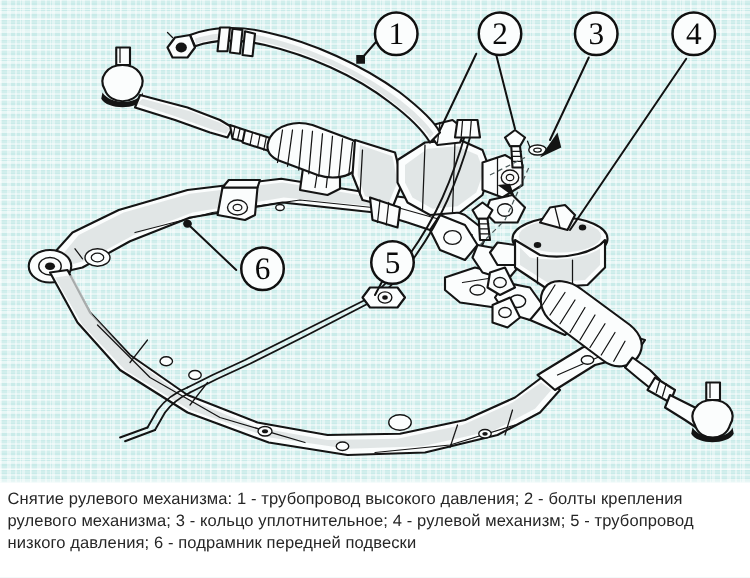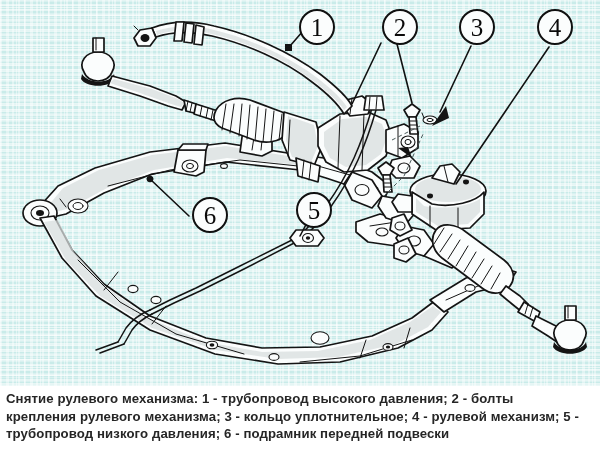--- a/index.html
+++ b/index.html
@@ -47,21 +47,21 @@
     font-size:25px;line-height:1;color:#0a0a0a;
     z-index:6;
   }
 
   
   #caption{
     position:absolute;left:0;top:386px;width:600px;height:76px;
     background:#ffffff;
     box-sizing:border-box;
     padding:4px 14px 0 6px;
-    font-size:13.2px;font-weight:bold;line-height:17.5px;
+    font-size:13.2px;font-weight:normal;line-height:17.5px;
     color:#262626;
     letter-spacing:.1px;
   }
 </style>
 </head>
 <body>
 
 <div id="page">
 
   <div id="illustration">

